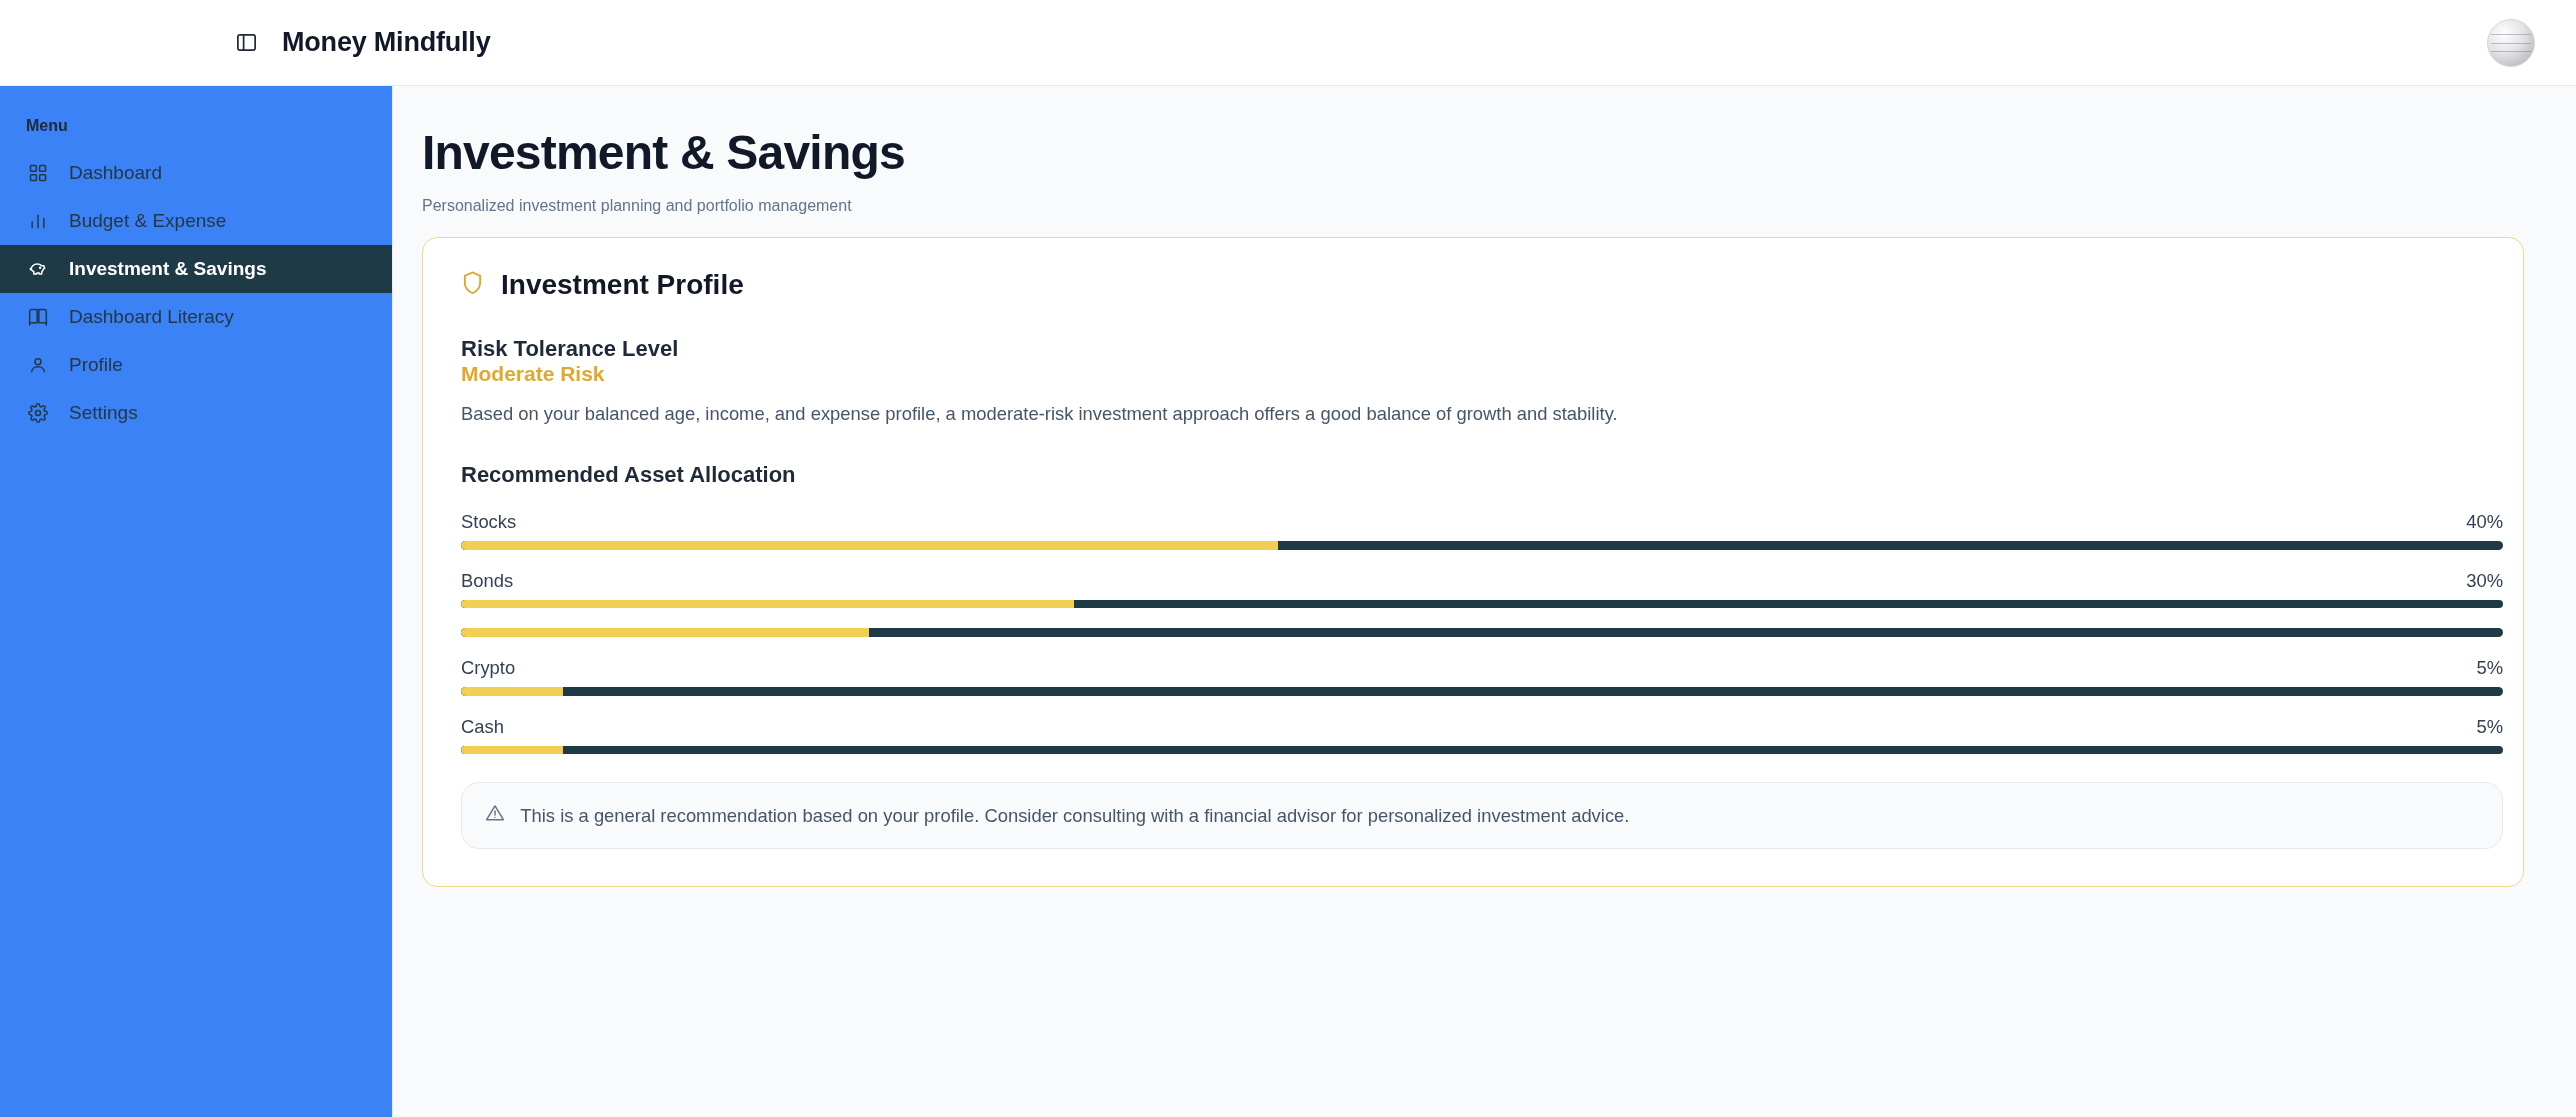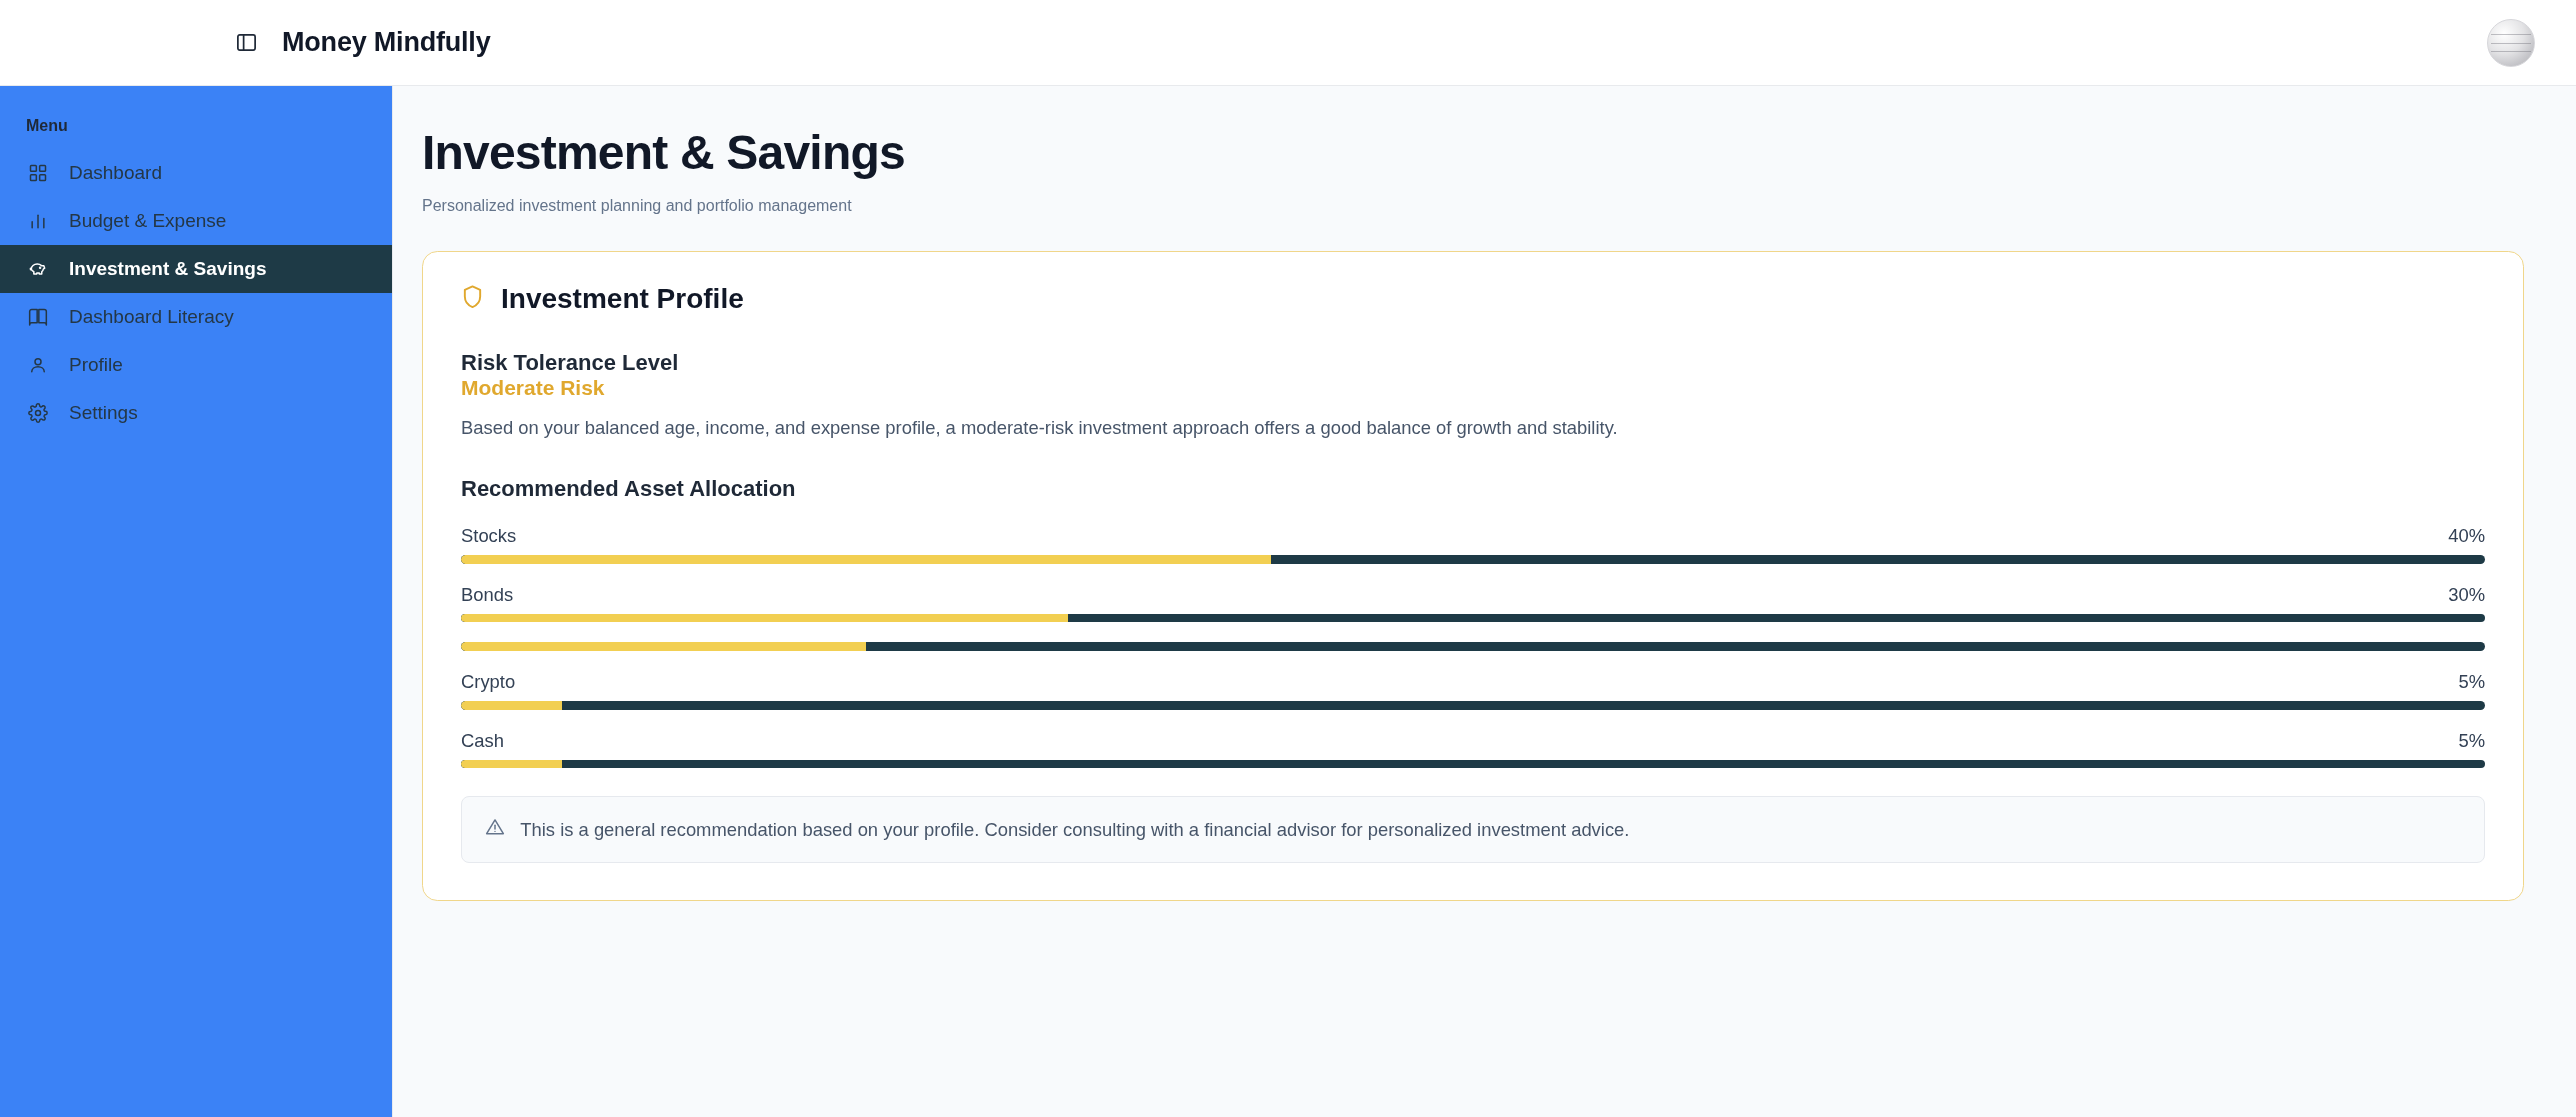--- a/index.html
+++ b/index.html
@@ -116,25 +116,25 @@
     color: #111827;
     line-height: 1.1;
   }
   .page-subtitle {
     margin-top: 17px;
     font-size: 16px;
     color: #64748b;
   }
 
   .card {
-    margin-top: 36px;
+    margin-top: 22px;
     background: #ffffff;
     border: 0.8px solid #f0d68a;
     border-radius: 15.3px;
-    padding: 31px 38px 37px 38px;
+    padding: 31px 20px 37px 38px;
   }
   .card-head {
     display: flex;
     align-items: center;
     gap: 17px;
   }
   .card-title {
     font-size: 28px;
     font-weight: bold;
     color: #111827;
@@ -180,21 +180,21 @@
   .bar-fill {
     height: 100%;
     background: #f2cf52;
     border-radius: 4.6px 0 0 4.6px;
   }
 
   .note {
     margin-top: 28px;
     background: #f8fafc;
     border: 0.8px solid #e6e9ee;
-    border-radius: 8px;
+    border-radius: 18px;
     padding: 20px 23px;
     display: flex;
     align-items: center;
     gap: 15.3px;
     font-size: 18.4px;
     color: #475569;
   }
 </style>
 </head>
 <body>

